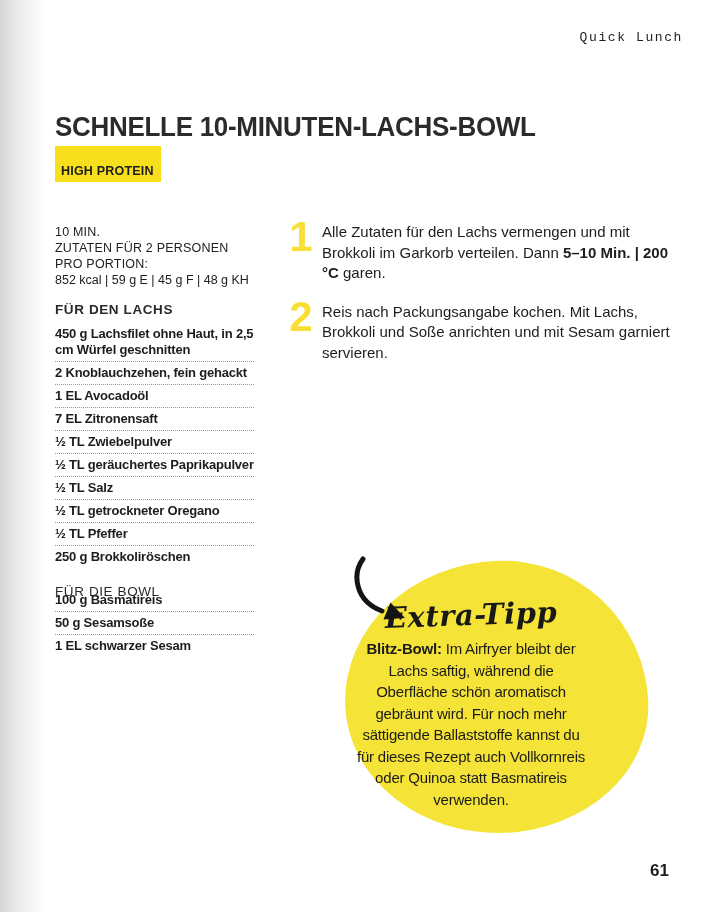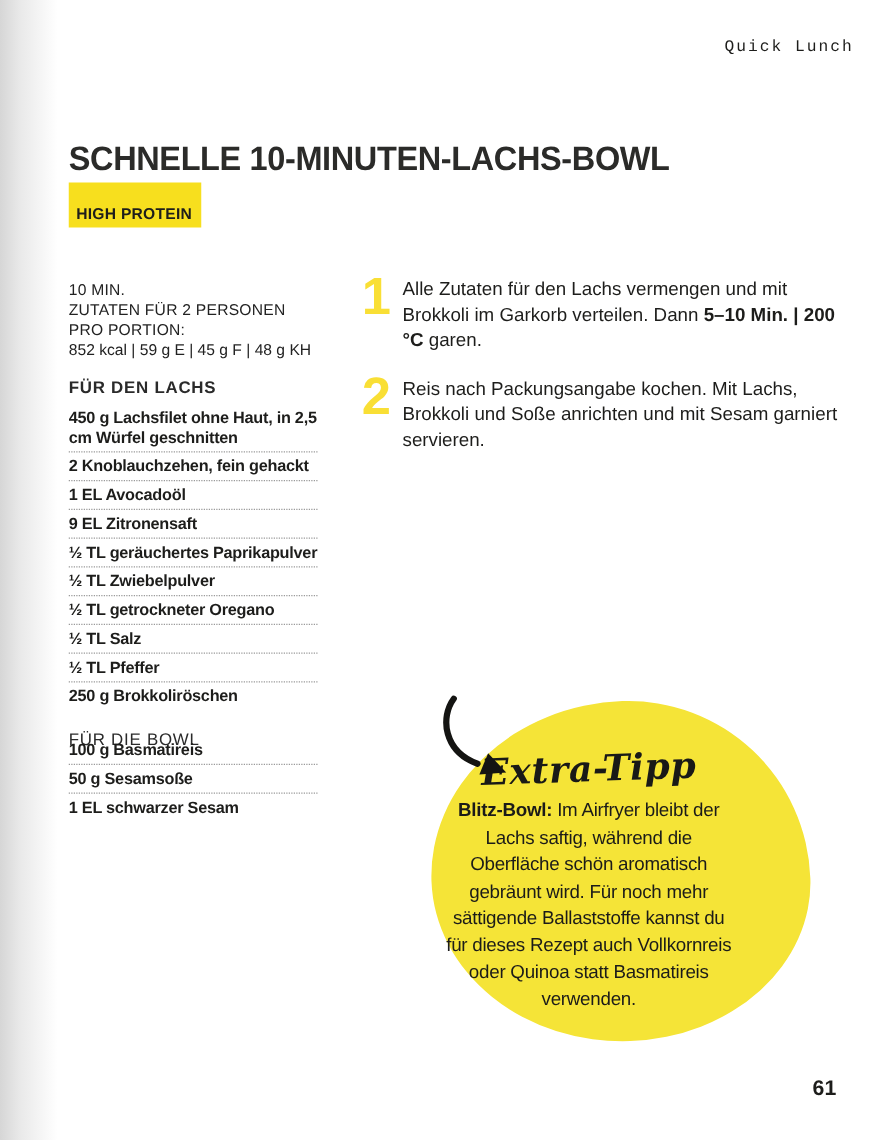--- a/index.html
+++ b/index.html
@@ -116,25 +116,25 @@
     <div class="u">PRO PORTION:</div>
     <div>852 kcal | 59 g E | 45 g F | 48 g KH</div>
   </div>
 
   <div class="sec-head lachs">FÜR DEN LACHS</div>
 
   <ul class="ing lachs">
     <li>450 g Lachsfilet ohne Haut, in 2,5 cm Würfel geschnitten</li>
     <li>2 Knoblauchzehen, fein gehackt</li>
     <li>1 EL Avocadoöl</li>
-    <li>9 EL Zitronensaft</li>
+    <li>7 EL Zitronensaft</li>
+    <li>½ TL Zwiebelpulver</li>
     <li>½ TL geräuchertes Paprikapulver</li>
-    <li>½ TL Zwiebelpulver</li>
+    <li>½ TL Salz</li>
     <li>½ TL getrockneter Oregano</li>
-    <li>½ TL Salz</li>
     <li>½ TL Pfeffer</li>
     <li>250 g Brokkoliröschen</li>
   </ul>
 
   <div class="sec-head bowl">FÜR DIE BOWL</div>
 
   <ul class="ing bowl">
     <li>100 g Basmatireis</li>
     <li>50 g Sesamsoße</li>
     <li>1 EL schwarzer Sesam</li>

